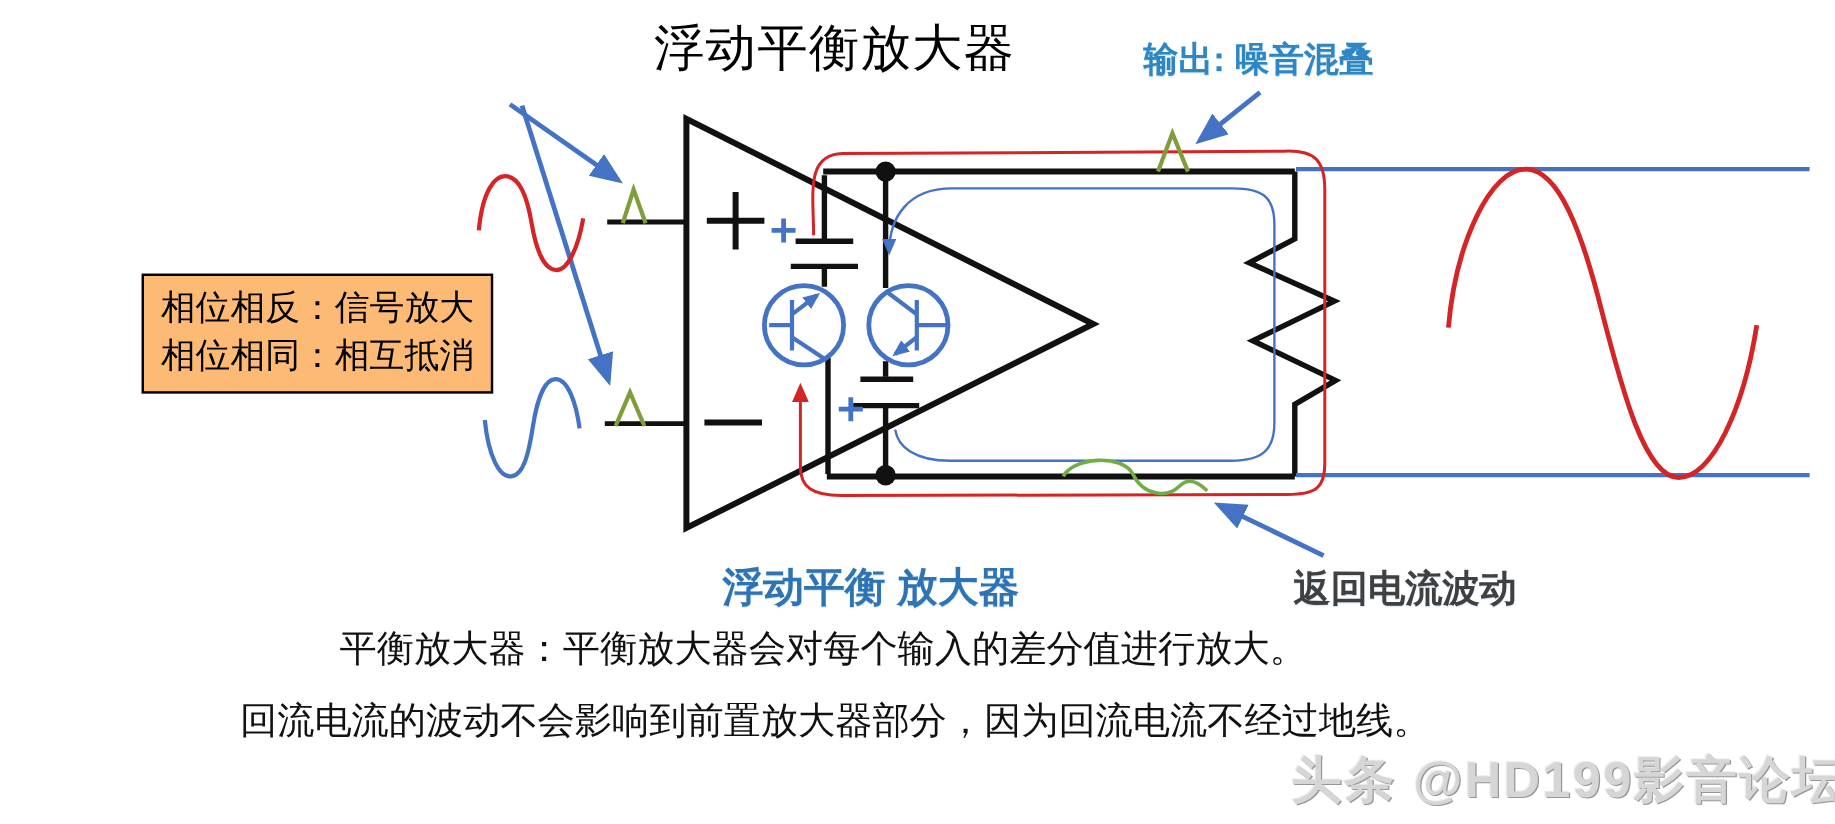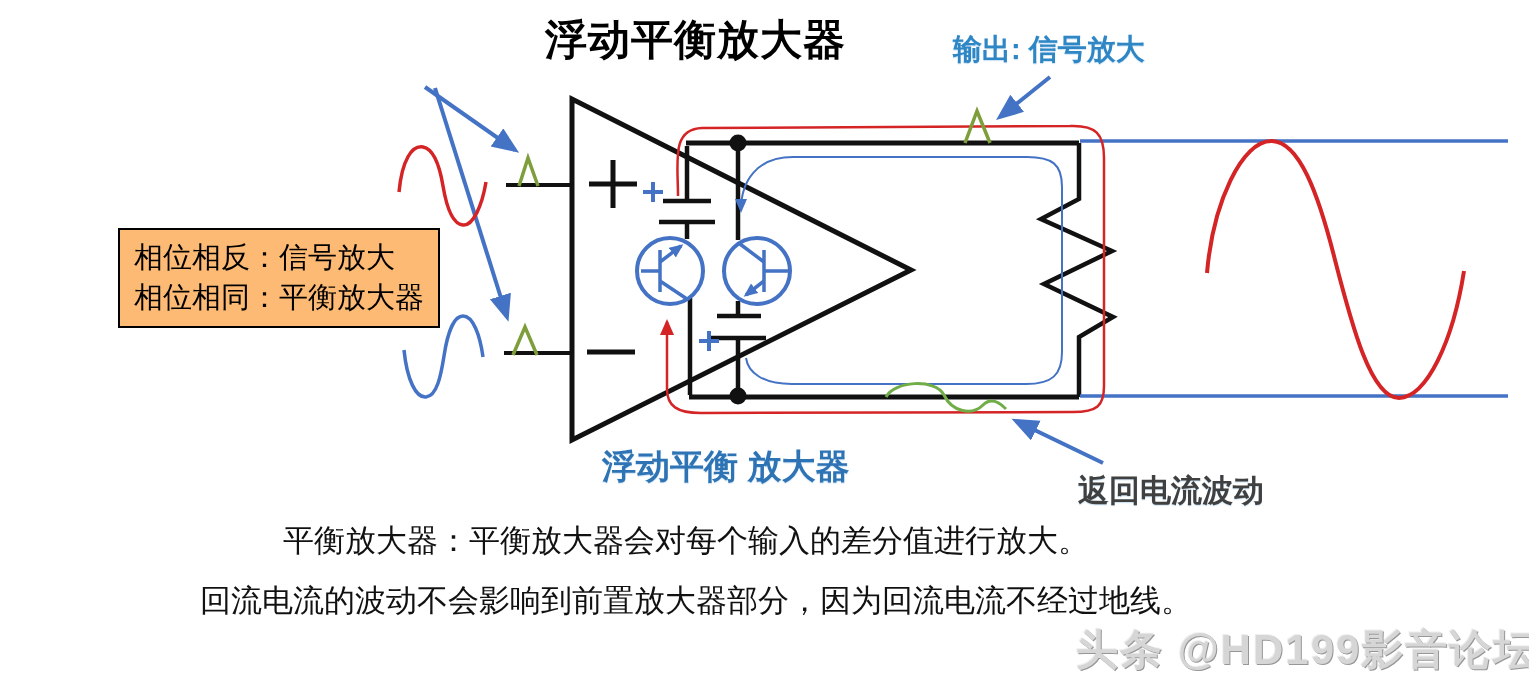--- a/index.html
+++ b/index.html
@@ -7,28 +7,28 @@
     position:relative;
     width:1529px;height:687px;
     background:#ffffff;
     overflow:hidden;
     font-family:"Liberation Sans", sans-serif;
   }
   .canvas svg{position:absolute;left:0;top:0;}
   .lbl{position:absolute;white-space:nowrap;}
   .title{
     left:545px;top:12px;
-    font-size:42px;font-weight:bold;color:#000;
+    font-size:42px;font-weight:normal;color:#000;
     letter-spacing:1px;
   }
   .blue-lbl{font-weight:bold;text-shadow:0 1px 1px rgba(160,200,235,.55);}
   .input-lbl{left:330px;top:44px;font-size:28px;color:#2E74B5;}
   .output-lbl{left:953px;top:30px;font-size:29px;color:#2E86C5;}
   .speaker-lbl{left:938px;top:244px;font-size:35px;color:#2E86C5;}
-  .floatamp-lbl{left:602px;top:444px;font-size:34px;color:#2E74B5;}
+  .floatamp-lbl{left:602px;top:467px;font-size:34px;color:#2E74B5;}
   .return-lbl{left:1078px;top:470px;font-size:31px;color:#404040;}
   .phase-box{
     left:118px;top:228px;
     border:2.5px solid #000;background:#fdba74;
     padding:7px 14px 9px 14px;
     font-size:29px;line-height:40px;color:#000;
   }
   .desc{color:#111;font-size:31px;}
   .desc1{left:283px;top:520px;text-align:center;}
   .desc2{left:200px;top:580px;}
@@ -106,25 +106,25 @@
     <g fill="none">
       <path d="M519,186 L528,158 L538,186" stroke="#7E9E3C" stroke-width="3.5"></path>
       <path d="M513,355 L525,327 L537,355" stroke="#7E9E3C" stroke-width="3.5"></path>
       <path d="M965,143 L977,111 L990,143" stroke="#7E9E3C" stroke-width="3.5"></path>
       <path d="M886,397 C894,381 935,378 944,395 C952,412 972,416 983,405 C991,397 999,402 1006,409" stroke="#70AD47" stroke-width="3"></path>
     </g>
   </svg>
 
   <div class="lbl title">浮动平衡放大器</div>
 
-  <div class="lbl blue-lbl output-lbl">输出: 信号放大</div>
+  <div class="lbl blue-lbl output-lbl">输出: 噪音混叠</div>
 
   <div class="lbl phase-box">
     <div>相位相反：信号放大</div>
-    <div>相位相同：平衡放大器</div>
+    <div>相位相同：相互抵消</div>
   </div>
 
   <div class="lbl blue-lbl floatamp-lbl">浮动平衡 放大器</div>
   <div class="lbl blue-lbl return-lbl">返回电流波动</div>
 
   <div class="lbl desc desc1">平衡放大器：平衡放大器会对每个输入的差分值进行放大。</div>
   <div class="lbl desc desc2">回流电流的波动不会影响到前置放大器部分，因为回流电流不经过地线。</div>
 
   <div class="lbl watermark">头条 @HD199影音论坛</div>
 </div>

